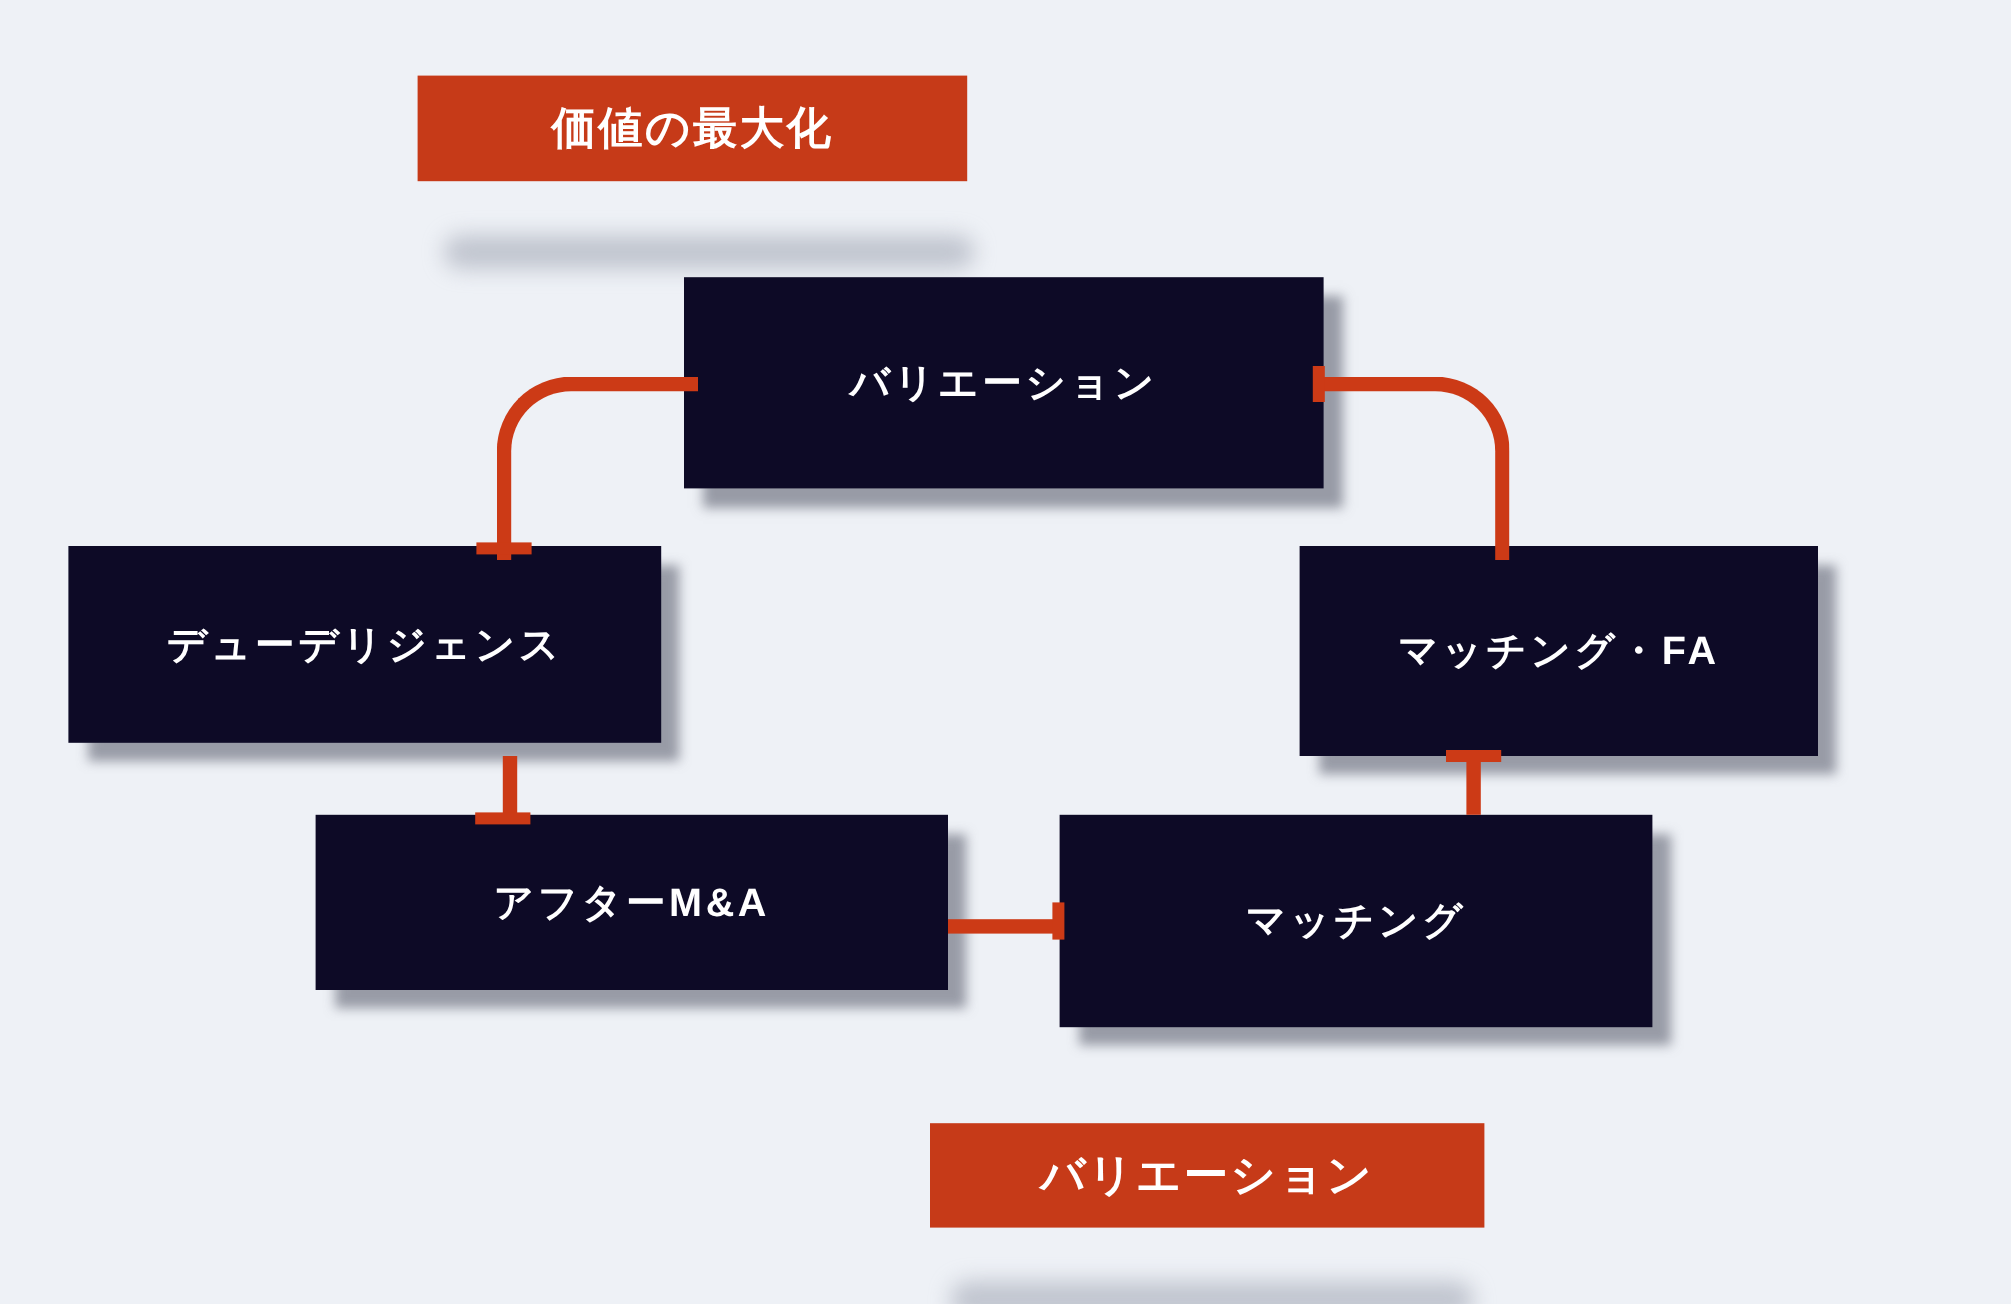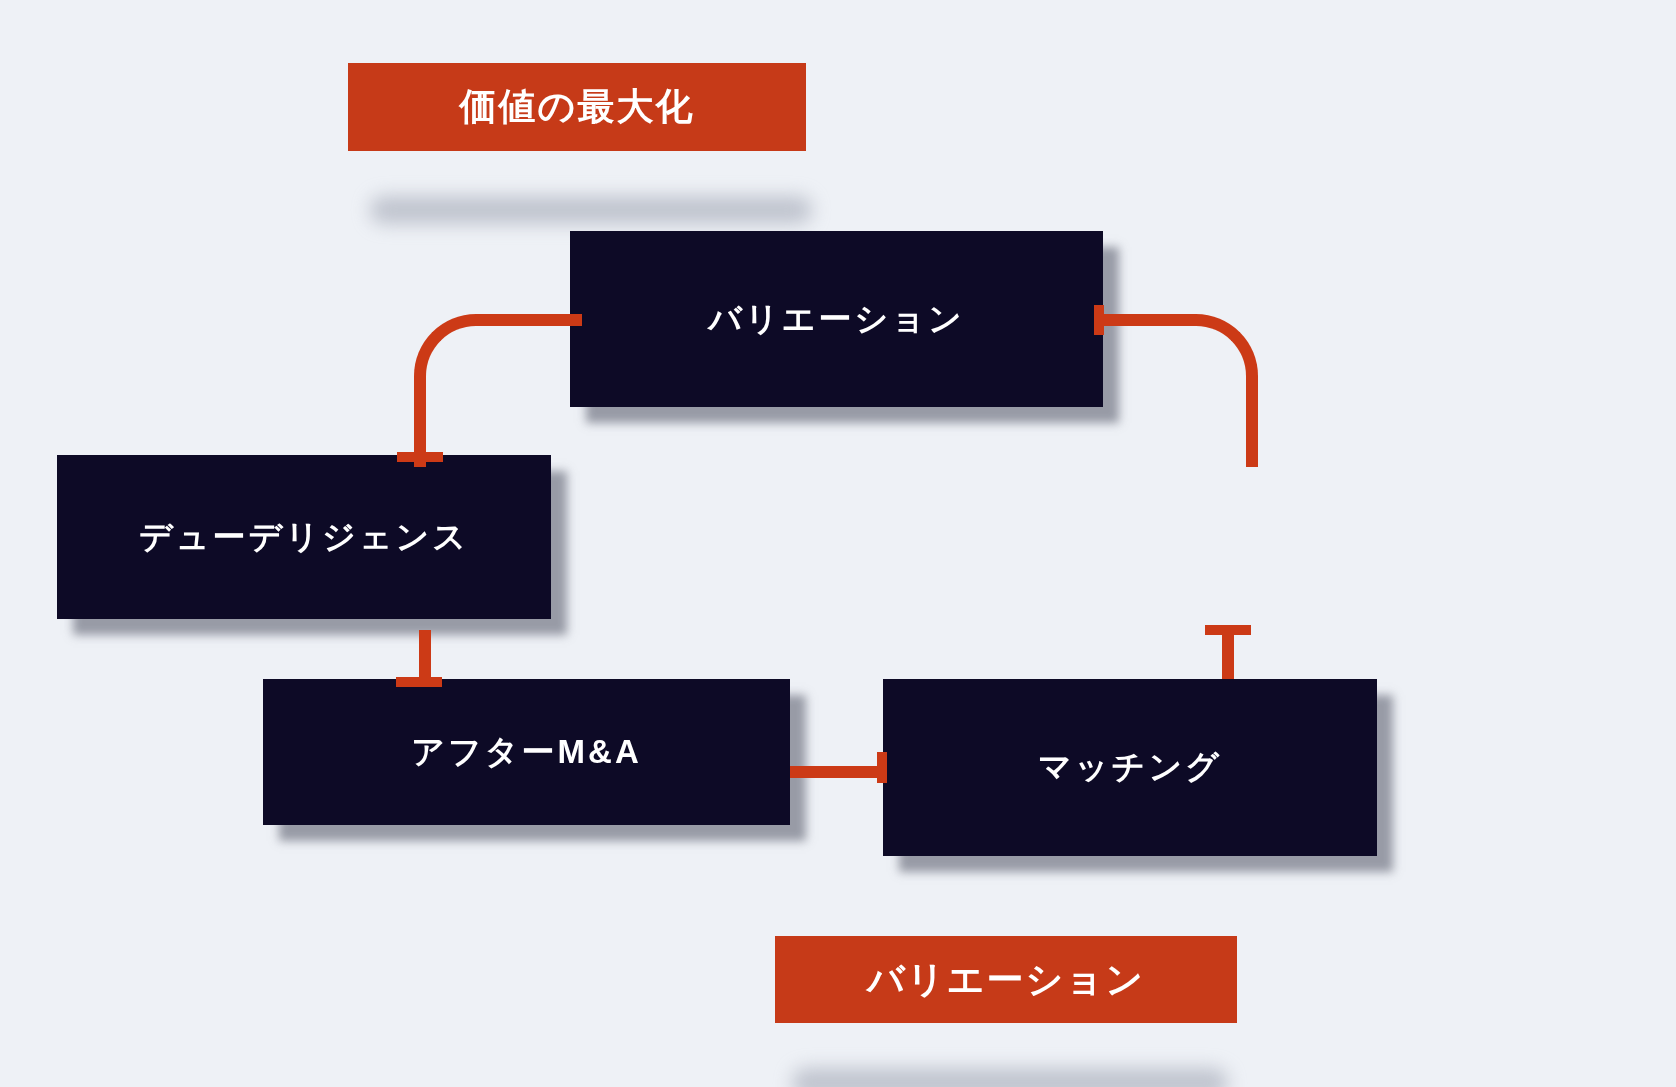--- a/index.html
+++ b/index.html
@@ -94,20 +94,23 @@
   <div class="conn" id="cap-ama-adm"></div>
 
   <div class="node" id="node-valuation">
     <span>バリエーション</span>
   </div>
 
   <div class="node" id="node-due-diligence">
     <span>デューデリジェンス</span>
   </div>
 
+  <div class="node" id="node-matching-fa">
+    <span>マッチング・FA</span>
+  </div>
 
   <div class="node" id="node-after-ma">
     <span>アフターM&amp;A</span>
   </div>
 
   <div class="node" id="node-admin-support">
     <span>マッチング</span>
   </div>
 
   <div class="banner" id="banner-bottom">

